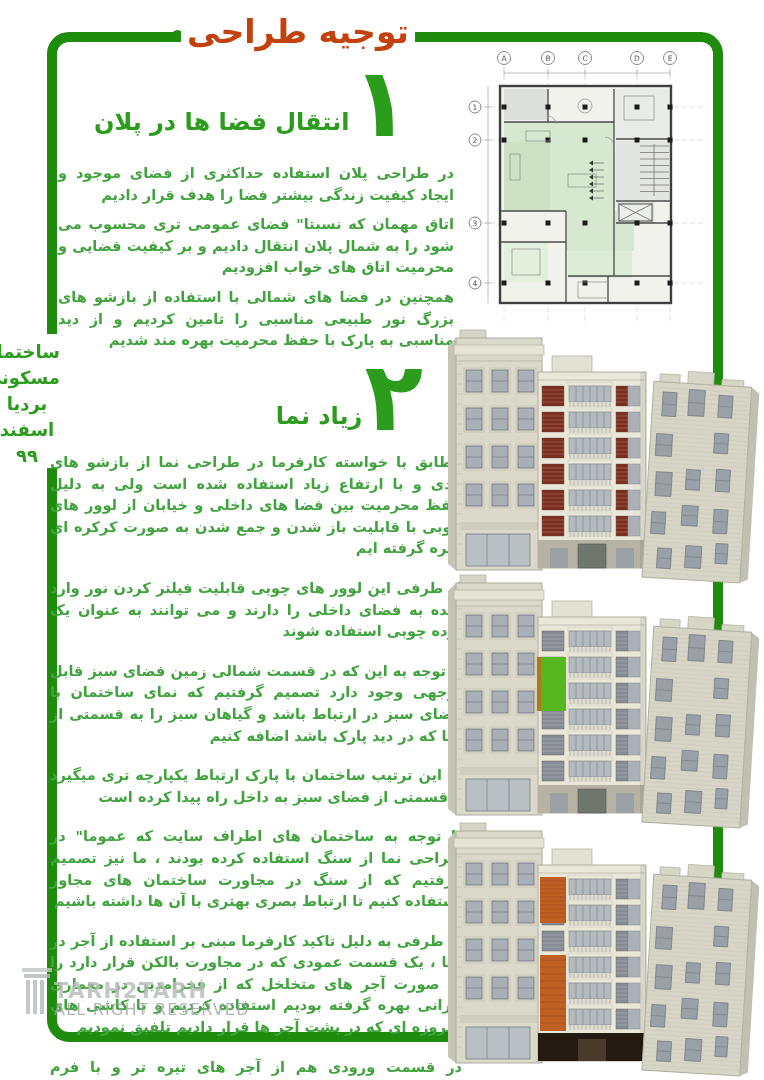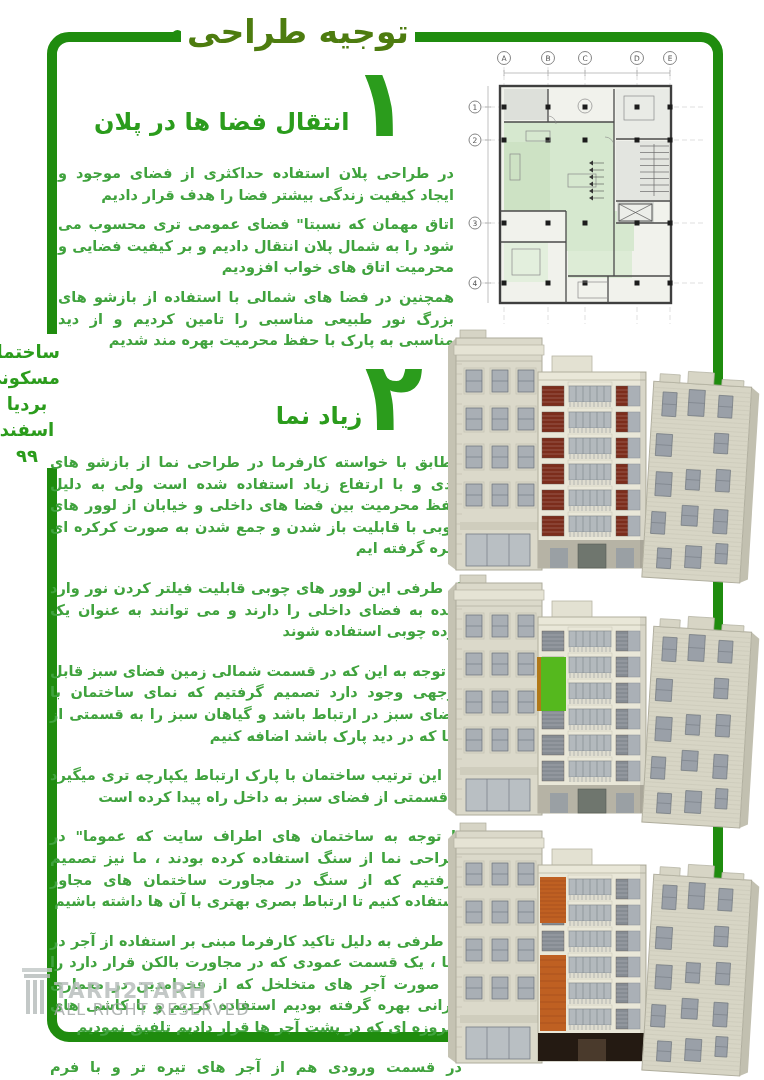--- a/index.html
+++ b/index.html
@@ -13,21 +13,21 @@
     border:10px solid #1f8c0e; border-radius:22px; z-index:1;
   }
   .frame-gap{position:absolute; background:#fff; z-index:2;}
   .gap-top{left:181px; top:29px; width:234px; height:17px;}
   .gap-left{left:44px; top:334px; width:18px; height:134px;}
   .border-tip{position:absolute; left:172px; top:30px; width:11px; height:11px;
     background:#1f8c0e; border-radius:50%; z-index:1;}
   
   .title{
     position:absolute; left:178px; top:4px; width:240px; z-index:3;
-    text-align:center; direction:rtl; color:#4d7c0f;
+    text-align:center; direction:rtl; color:#c2410c;
     font-size:33px; font-weight:bold; line-height:44px;margin-top:6px;
   }
   
   .side-label{
     position:absolute; left:-6px; top:339px; width:66px; z-index:3;
     direction:rtl; text-align:center; color:#2b9c1c;
     font-size:18px; font-weight:bold; line-height:26px;
   }
   .side-label div{white-space:nowrap;}
   

